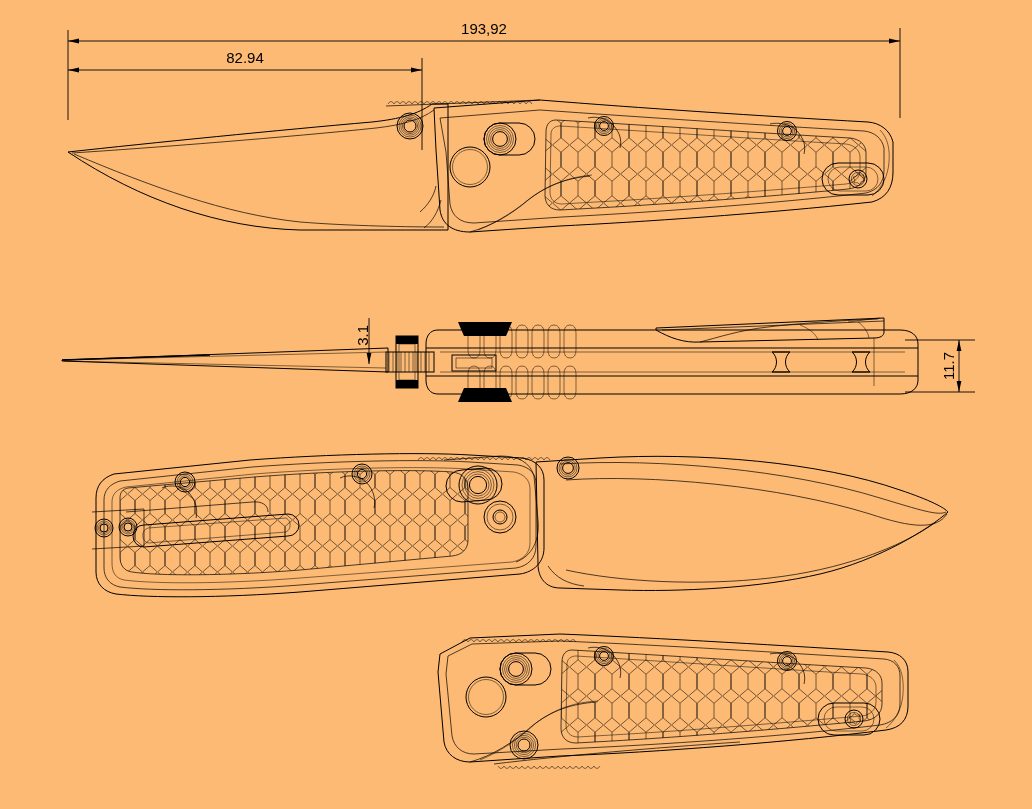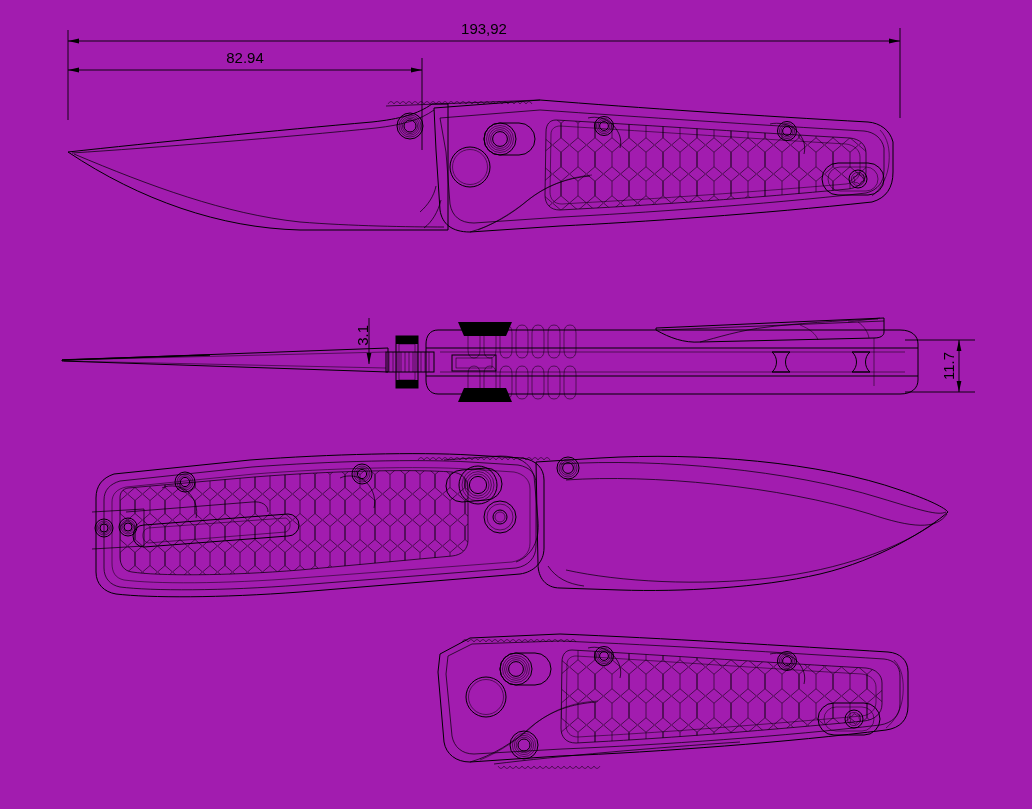--- a/index.html
+++ b/index.html
@@ -8,21 +8,21 @@
     padding: 0;
     background: #ffffff;
   }
   body {
     font-family: "Liberation Sans", sans-serif;
   }
   #drawing-root {
     position: relative;
     width: 1032px;
     height: 809px;
-    background: #a21caf;
+    background: #fdba74;
     overflow: hidden;
   }
   svg#cad {
     display: block;
     width: 1032px;
     height: 809px;
   }
   .ln       { fill: none; stroke: #000000; stroke-width: 1; }
   .ln-thin  { fill: none; stroke: #000000; stroke-width: 0.7; }
   .ln-hair  { fill: none; stroke: #000000; stroke-width: 0.5; }

